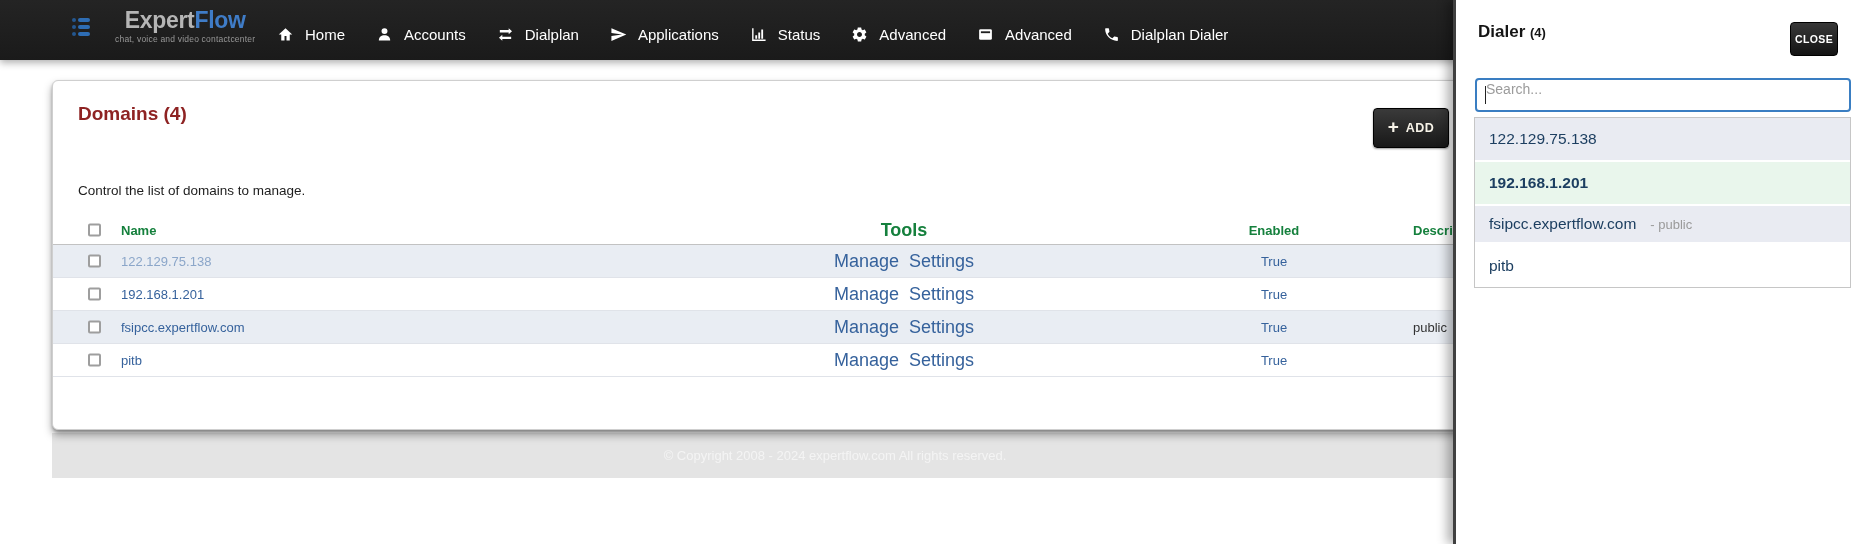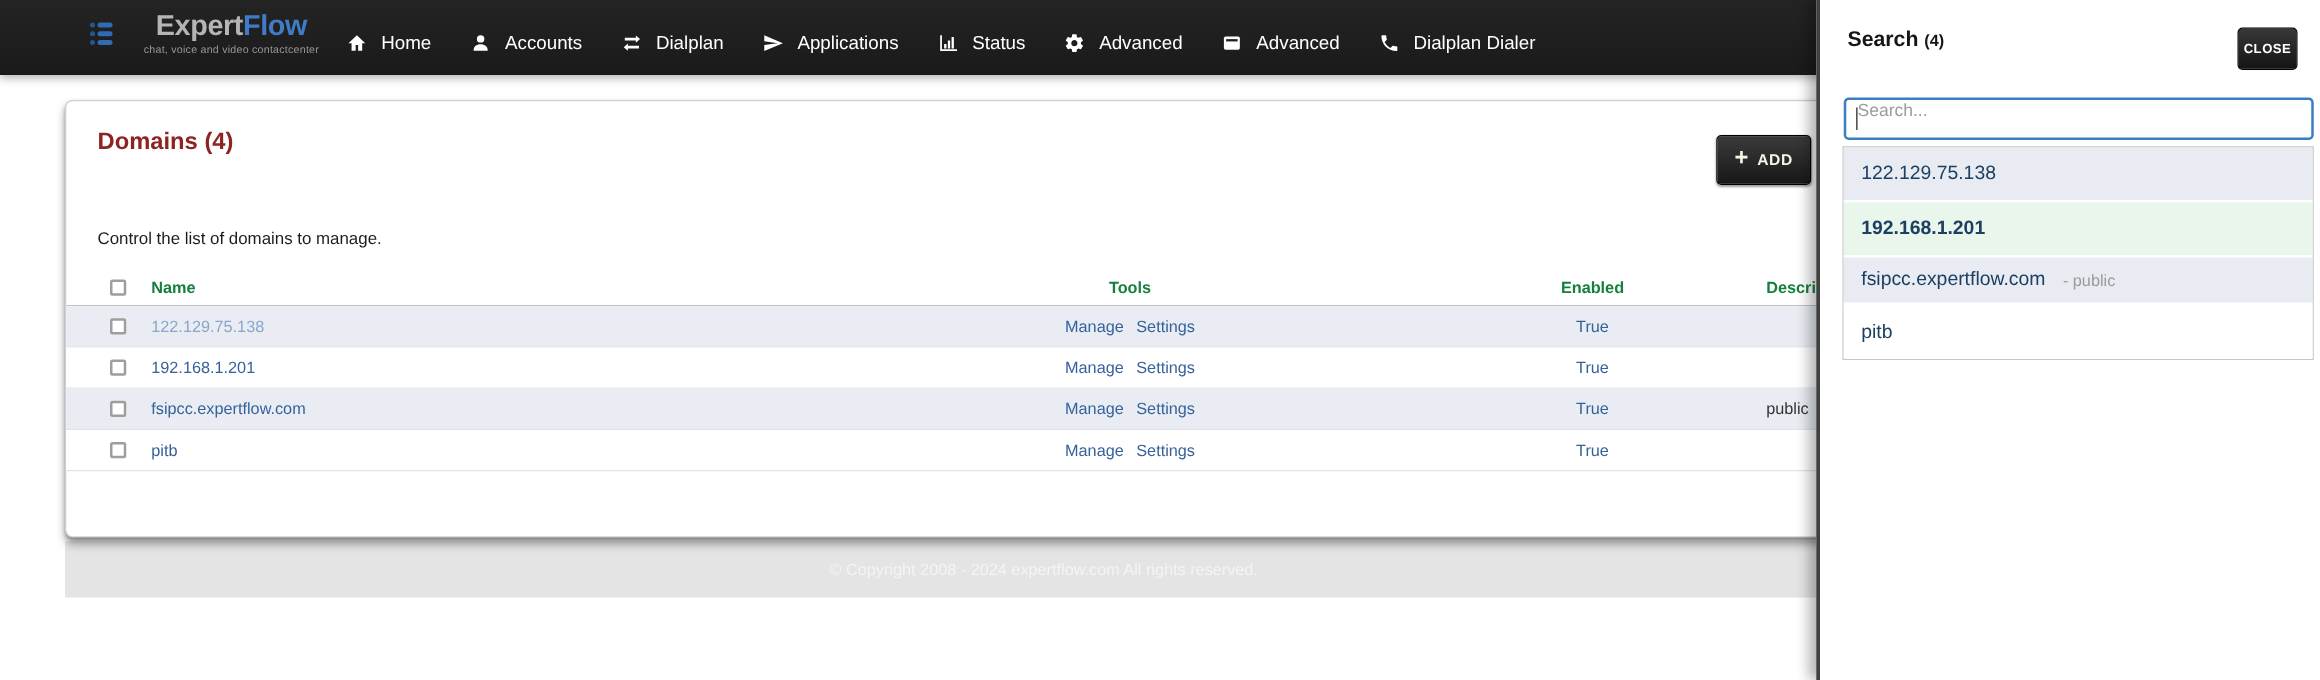--- a/index.html
+++ b/index.html
@@ -37,21 +37,21 @@
   .add-label{font-size:12.5px;font-weight:bold;letter-spacing:.5px;}
   .card-subtitle{position:absolute;left:25px;top:102px;font-size:13.5px;color:#1d1d1d;}
 
   .table{position:absolute;left:0;top:134px;width:1698px;}
   .thead{position:relative;height:30px;border-bottom:1px solid #c2c2c2;}
   .trow{position:relative;height:33px;border-bottom:1px solid #e0e3e9;background:#fff;}
   .trow.striped{background:#e9edf3;}
   .c-check{position:absolute;left:35px;top:50%;transform:translateY(-50%);
     width:13px;height:13px;background:#fff;border:2px solid #9e9e9e;border-radius:2px;cursor:pointer;}
   .c-name{position:absolute;left:68px;top:50%;transform:translateY(-50%);font-size:13px;}
-  .c-tools{position:absolute;left:751px;width:200px;text-align:center;top:50%;transform:translateY(-50%);font-size:13px;}
+  .c-tools{position:absolute;left:751px;width:200px;text-align:center;top:50%;transform:translateY(-50%);font-size:18px;}
   .c-enabled{position:absolute;left:1121px;width:200px;text-align:center;top:50%;transform:translateY(-50%);font-size:13px;}
   .c-desc{position:absolute;left:1360px;top:50%;transform:translateY(-50%);font-size:13px;color:#333;white-space:nowrap;}
   .hdr{font-weight:bold;color:#15803d;}
   .link{color:#36629c;cursor:pointer;text-decoration:none;}
   .c-tools .link{margin:0 5px;}
   .name-muted{color:#8ba6c9;}
 
   
   .footer-band{position:absolute;left:52px;top:433px;width:1566px;height:45px;background:#e4e4e4;
     display:flex;align-items:center;justify-content:center;z-index:4;}
@@ -209,21 +209,21 @@
       <span class="c-desc"></span>
     </div>
   </div>
 </div>
 
 <div class="footer-band">
   <span class="footer-text">© Copyright 2008 - 2024 expertflow.com All rights reserved.</span>
 </div>
 
 <div class="panel">
-  <div class="panel-title"><span>Search</span>&nbsp;<span class="panel-count">(4)</span></div>
+  <div class="panel-title"><span>Dialer</span>&nbsp;<span class="panel-count">(4)</span></div>
   <div class="close-btn">CLOSE</div>
 
   <div class="search-wrap">
     <input class="search-input" type="text" placeholder="Search..." style="">
     <span class="caret"></span>
   </div>
 
   <div class="dlist">
     <div class="ditem h44">
       <span>122.129.75.138</span>

